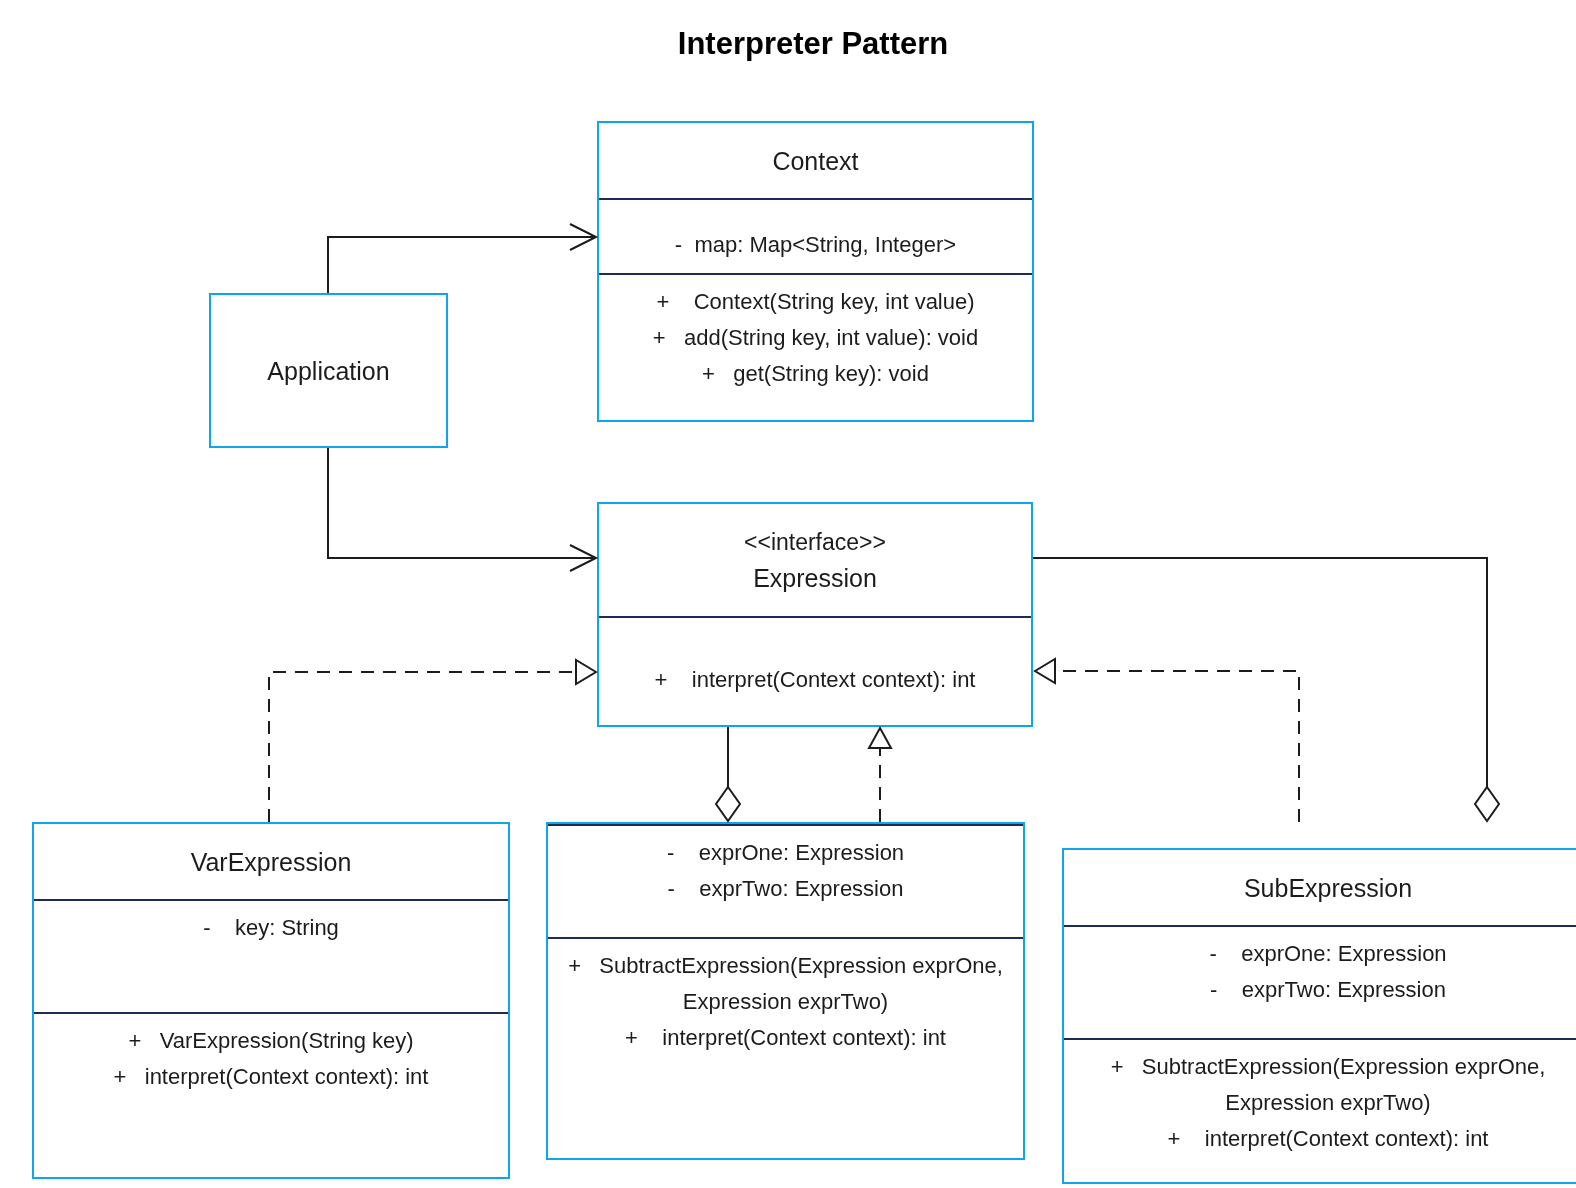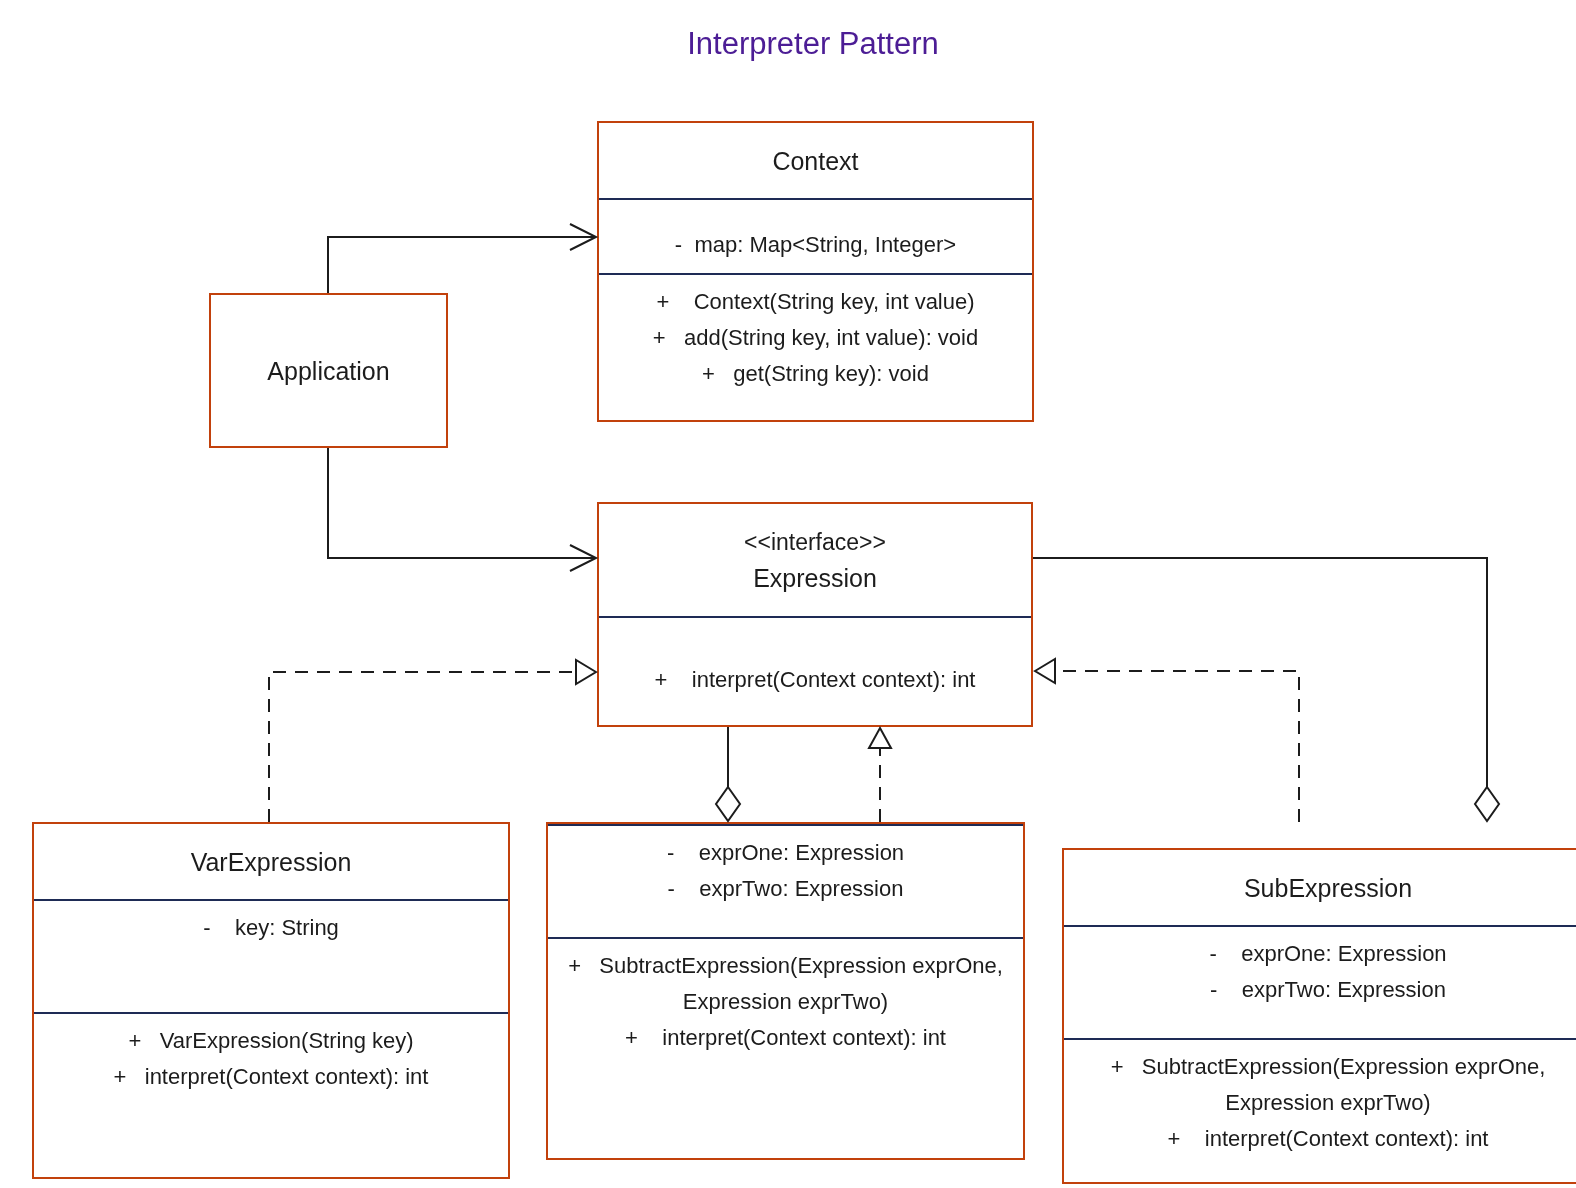--- a/index.html
+++ b/index.html
@@ -14,29 +14,29 @@
     font-family: "Liberation Sans", sans-serif;
     color: #1c1c1c;
     overflow: hidden;
   }
   .diagram-title {
     position: absolute;
     top: 26px;
     left: 813px;
     transform: translateX(-50%);
     font-size: 31px;
-    font-weight: 400;
+    font-weight: 700;
     white-space: nowrap;
-    color: #4c1d95;
+    color: #000000;
   }
   .class-box {
     position: absolute;
     box-sizing: border-box;
     background: #ffffff;
-    border: 2px solid #c2410c;
+    border: 2px solid #0ea5e9;
     display: flex;
     flex-direction: column;
   }
   .sec {
     box-sizing: border-box;
     flex: 0 0 auto;
   }
   .sec.grow { flex: 1 1 auto; }
   .sec-title {
     display: flex;

